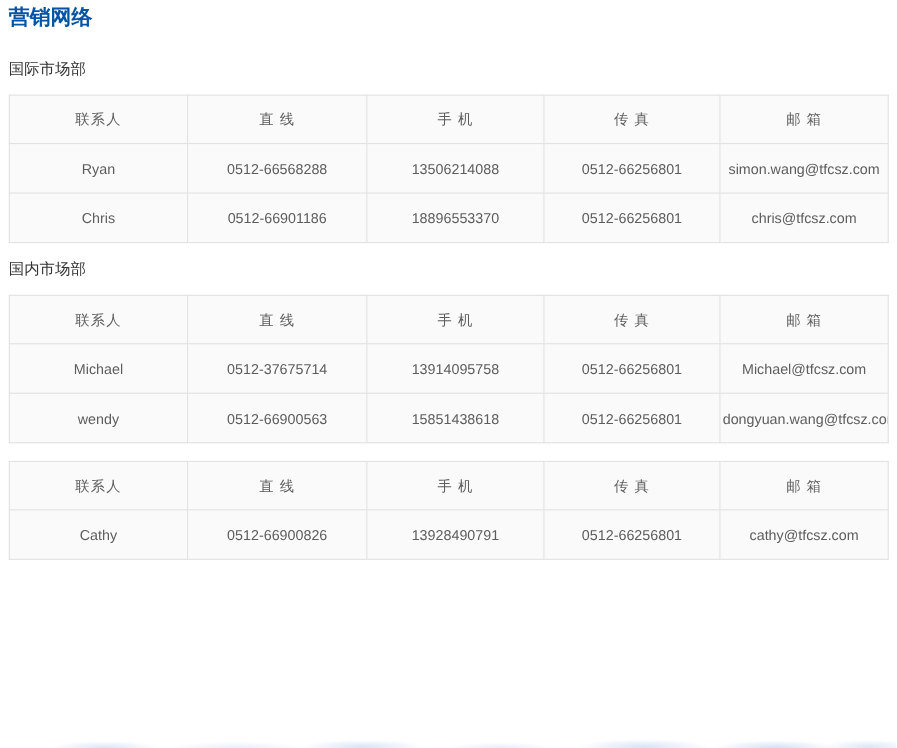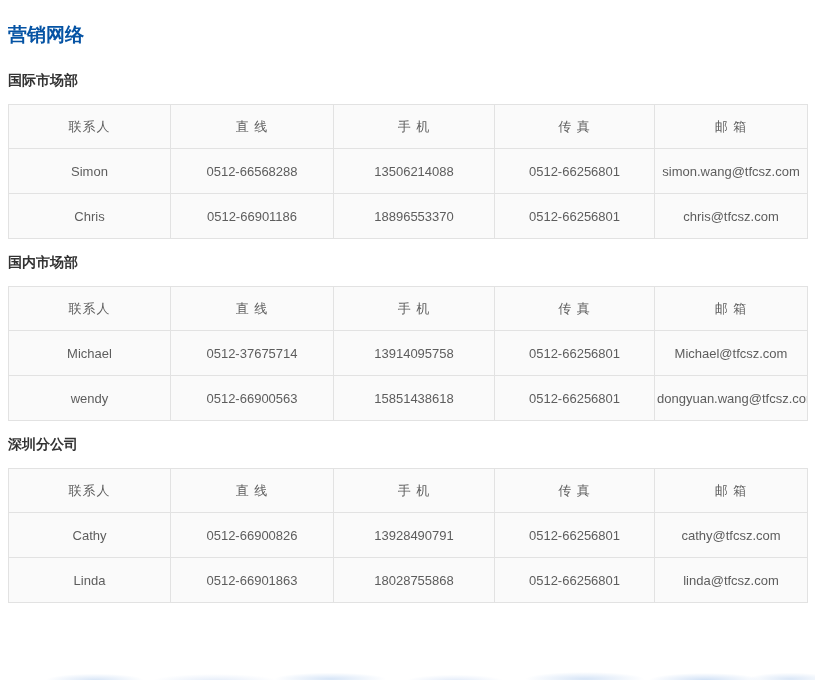--- a/index.html
+++ b/index.html
@@ -3,27 +3,27 @@
 <meta charset="utf-8">
 <style>
   html, body { margin: 0; padding: 0; }
   body {
     width: 815px; height: 680px; overflow: hidden;
     background: #ffffff; position: relative;
     font-family: "Liberation Sans", "DejaVu Sans", sans-serif;
   }
   .page { position: relative; padding: 0 8px; z-index: 1; }
   .page-title {
-    margin: 0 0 27px 0; padding-top: 23px;
+    margin: 0 0 27px 0; padding-top: 5px;
     font-size: 19px; line-height: 23px; font-weight: 700;
     color: var(--title-color, #0553a4);
   }
   .section-title {
     margin: 0 0 16px 0;
-    font-size: 14px; line-height: 15px; font-weight: 700;
+    font-size: 14px; line-height: 15px; font-weight: 400;
     color: var(--section-title-color, #333);
   }
   table.contacts {
     border-collapse: collapse; table-layout: fixed;
     width: 799px; margin: 0 0 16px 0;
     background: var(--cell-bg, #fafafa);
   }
   table.contacts col.c1 { width: 162px; }
   table.contacts col.c2 { width: 163px; }
   table.contacts col.c3 { width: 161px; }
@@ -70,21 +70,21 @@
             <tr>
               <th>联系人</th>
               <th>直 线</th>
               <th>手 机</th>
               <th>传 真</th>
               <th>邮 箱</th>
             </tr>
           </thead>
           <tbody>
             <tr>
-              <td>Simon</td>
+              <td>Ryan</td>
               <td>0512-66568288</td>
               <td>13506214088</td>
               <td>0512-66256801</td>
               <td>simon.wang@tfcsz.com</td>
             </tr>
             <tr>
               <td>Chris</td>
               <td>0512-66901186</td>
               <td>18896553370</td>
               <td>0512-66256801</td>
@@ -124,21 +124,20 @@
               <td>wendy</td>
               <td>0512-66900563</td>
               <td>15851438618</td>
               <td>0512-66256801</td>
               <td>dongyuan.wang@tfcsz.com</td>
             </tr>
           </tbody>
         </table>
       </div>
       <div class="section">
-        <div class="section-title">深圳分公司</div>
         <table class="contacts">
           <colgroup>
             <col class="c1">
             <col class="c2">
             <col class="c3">
             <col class="c4">
             <col class="c5">
           </colgroup>
           <thead>
             <tr>
@@ -150,25 +149,18 @@
             </tr>
           </thead>
           <tbody>
             <tr>
               <td>Cathy</td>
               <td>0512-66900826</td>
               <td>13928490791</td>
               <td>0512-66256801</td>
               <td>cathy@tfcsz.com</td>
             </tr>
-            <tr>
-              <td>Linda</td>
-              <td>0512-66901863</td>
-              <td>18028755868</td>
-              <td>0512-66256801</td>
-              <td>linda@tfcsz.com</td>
-            </tr>
           </tbody>
         </table>
       </div>
     </div>
 </div>
 <div class="bottom-decoration"></div>
 
 </body></html>

